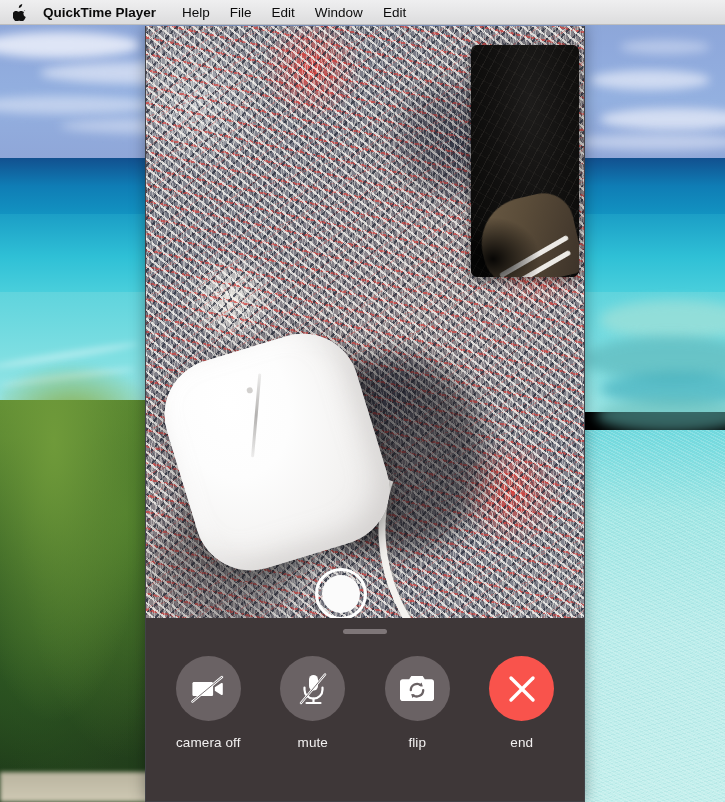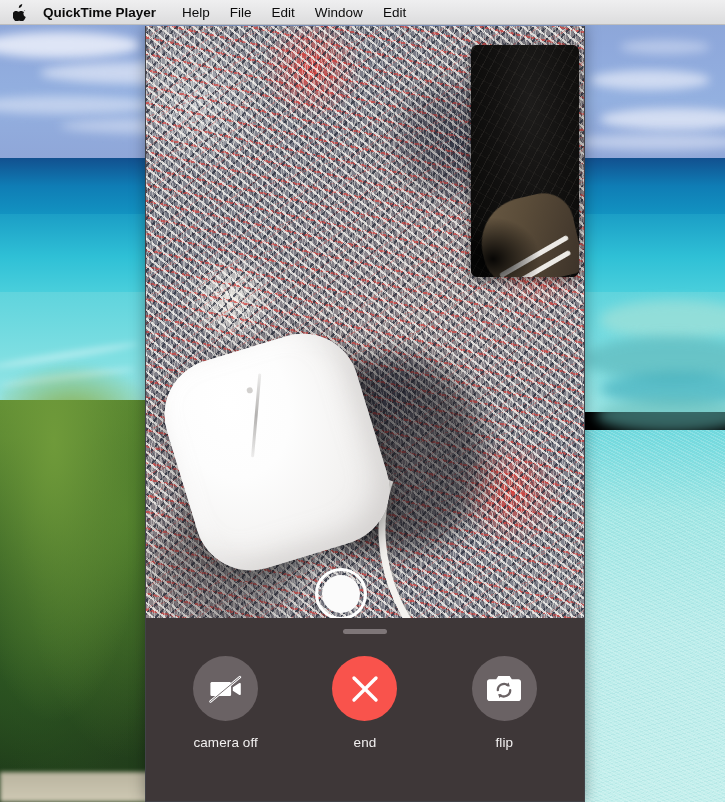--- a/index.html
+++ b/index.html
@@ -482,47 +482,62 @@
                 <path fill="#ffffff" d="M3 8h17.5c.9 0 1.6.7 1.6 1.6v10.8c0 .9-.7 1.6-1.6 1.6H3c-.9 0-1.6-.7-1.6-1.6V9.6C1.4 8.7 2.1 8 3 8z"></path>
                 <path fill="#ffffff" d="M23.8 13.2l6.6-4.1c.6-.4 1.4 0 1.4.8v10.2c0 .8-.8 1.2-1.4.8l-6.6-4.1v-3.6z"></path>
                 <line x1="1.5" y1="27.5" x2="31" y2="3" stroke="#ffffff" stroke-width="2.4" stroke-linecap="round"></line>
                 <line x1="1.5" y1="27.5" x2="31" y2="3" stroke="#6a6264" stroke-width="0.9" stroke-linecap="round"></line>
               </svg>
             </span>
           </div>
           <div class="ctl-label">camera off</div>
         </div>
 
-
         <div class="ctl">
-          <div class="ctl-circle danger">
+          <div class="ctl-circle">
             <span>
-              <svg width="34" height="34" viewBox="0 0 34 34" aria-hidden="true">
-                <line x1="6" y1="6" x2="28" y2="28" stroke="#ffffff" stroke-width="3.4" stroke-linecap="round"></line>
-                <line x1="28" y1="6" x2="6" y2="28" stroke="#ffffff" stroke-width="3.4" stroke-linecap="round"></line>
+              <svg width="30" height="32" viewBox="0 0 30 32" aria-hidden="true">
+                <rect x="11" y="2" width="9" height="15.5" rx="4.5" fill="#ffffff"></rect>
+                <path d="M6.5 14.5v2.2c0 5 4 9 9 9s9-4 9-9v-2.2" fill="none" stroke="#ffffff" stroke-width="2.2" stroke-linecap="round"></path>
+                <line x1="15.5" y1="25.7" x2="15.5" y2="30" stroke="#ffffff" stroke-width="2.2" stroke-linecap="round"></line>
+                <line x1="8.5" y1="30" x2="22.5" y2="30" stroke="#ffffff" stroke-width="2.2" stroke-linecap="round"></line>
+                <line x1="3" y1="30" x2="27" y2="1.5" stroke="#ffffff" stroke-width="2.4" stroke-linecap="round"></line>
+                <line x1="3" y1="30" x2="27" y2="1.5" stroke="#6a6264" stroke-width="0.9" stroke-linecap="round"></line>
               </svg>
             </span>
           </div>
-          <div class="ctl-label">end</div>
+          <div class="ctl-label">mute</div>
         </div>
 
         <div class="ctl">
           <div class="ctl-circle">
             <span>
               <svg width="36" height="30" viewBox="0 0 36 30" aria-hidden="true">
                 <path fill="#ffffff" d="M12.3 2h11.4l2.1 3.3h6.6c1.4 0 2.6 1.2 2.6 2.6v16.5c0 1.4-1.2 2.6-2.6 2.6H3.6C2.2 27 1 25.8 1 24.4V7.9C1 6.5 2.2 5.3 3.6 5.3h6.6L12.3 2z"></path>
                 <g fill="none" stroke="#6a6264" stroke-width="2.3" stroke-linecap="round">
                   <path d="M11.8 16.2a6.3 6.3 0 0 1 10.2-4.9"></path>
                   <path d="M24.2 16.2a6.3 6.3 0 0 1-10.2 4.9"></path>
                 </g>
                 <path fill="#6a6264" d="M22.6 8.4l1.2 4-4.1-.9z"></path>
                 <path fill="#6a6264" d="M13.4 24l-1.2-4 4.1.9z"></path>
               </svg>
             </span>
           </div>
           <div class="ctl-label">flip</div>
         </div>
 
+        <div class="ctl">
+          <div class="ctl-circle danger">
+            <span>
+              <svg width="34" height="34" viewBox="0 0 34 34" aria-hidden="true">
+                <line x1="6" y1="6" x2="28" y2="28" stroke="#ffffff" stroke-width="3.4" stroke-linecap="round"></line>
+                <line x1="28" y1="6" x2="6" y2="28" stroke="#ffffff" stroke-width="3.4" stroke-linecap="round"></line>
+              </svg>
+            </span>
+          </div>
+          <div class="ctl-label">end</div>
+        </div>
+
       </div>
     </div>
   </div>
 
 </div>
 
 </body></html>

